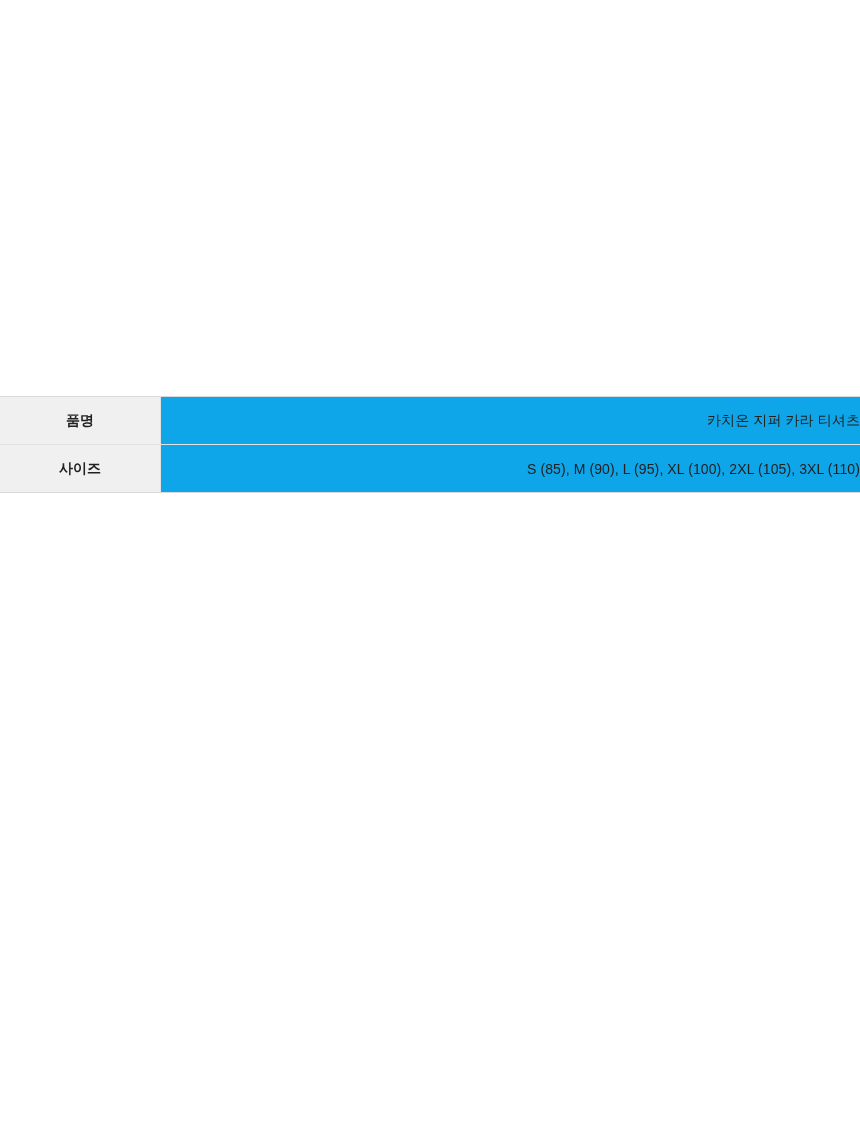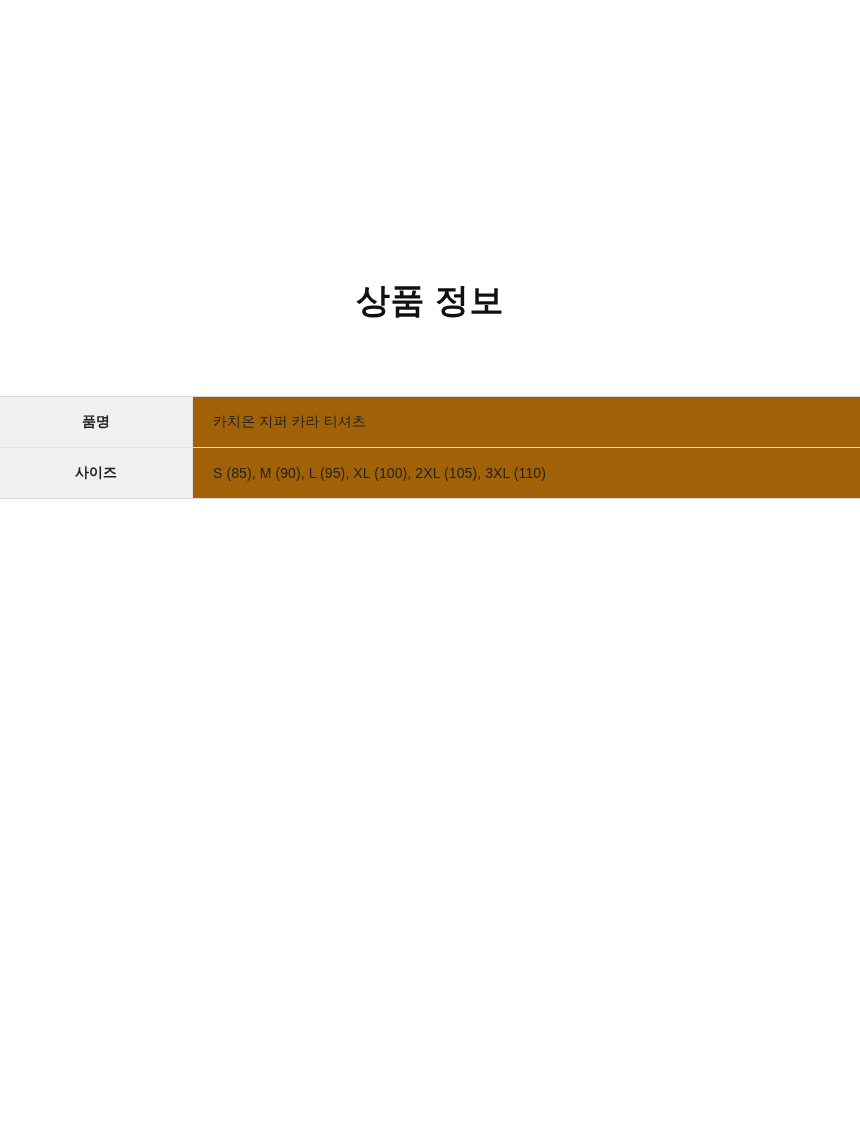--- a/index.html
+++ b/index.html
@@ -46,59 +46,56 @@
     border-collapse: collapse;
     table-layout: fixed;
   }
   table.info-table tr {
     height: 48px;
   }
   table.info-table th,
   table.info-table td {
     border-top: 1px solid #e2e2e2;
     border-bottom: 1px solid #e2e2e2;
-    padding: 16px;
+    padding: 0;
     vertical-align: middle;
     margin-left: 24px;
   }
   table.info-table th {
     width: 160px;
     background: #f0f0f0;
     text-align: center;
     font-size: 14px;
     font-weight: 700;
     color: #222222;
     border-right: 1px solid #e2e2e2;
   }
   table.info-table td {
-    background: #a16207;
-    text-align: left;
+    background: #0ea5e9;
+    text-align: right;
     font-size: 14px;
     font-weight: 400;
     color: #222222;
     padding-left: 20px;
     letter-spacing: 0.1px;
   }
   table.info-table tr:first-child th,
   table.info-table tr:first-child td {
     border-top: 1px solid #d9d9d9;
   }
   table.info-table tr:last-child th,
   table.info-table tr:last-child td {
     border-bottom: 1px solid #d9d9d9;
   }
 </style>
 </head>
 <body>
 
 <div class="page">
 
-  <div class="title-block">
-    <h1 class="page-title">상품 정보</h1>
-  </div>
 
   <div class="info-table-wrap">
     <table class="info-table">
       <tbody>
         <tr>
           <th>품명</th>
           <td>카치온 지퍼 카라 티셔츠</td>
         </tr>
         <tr>
           <th>사이즈</th>

